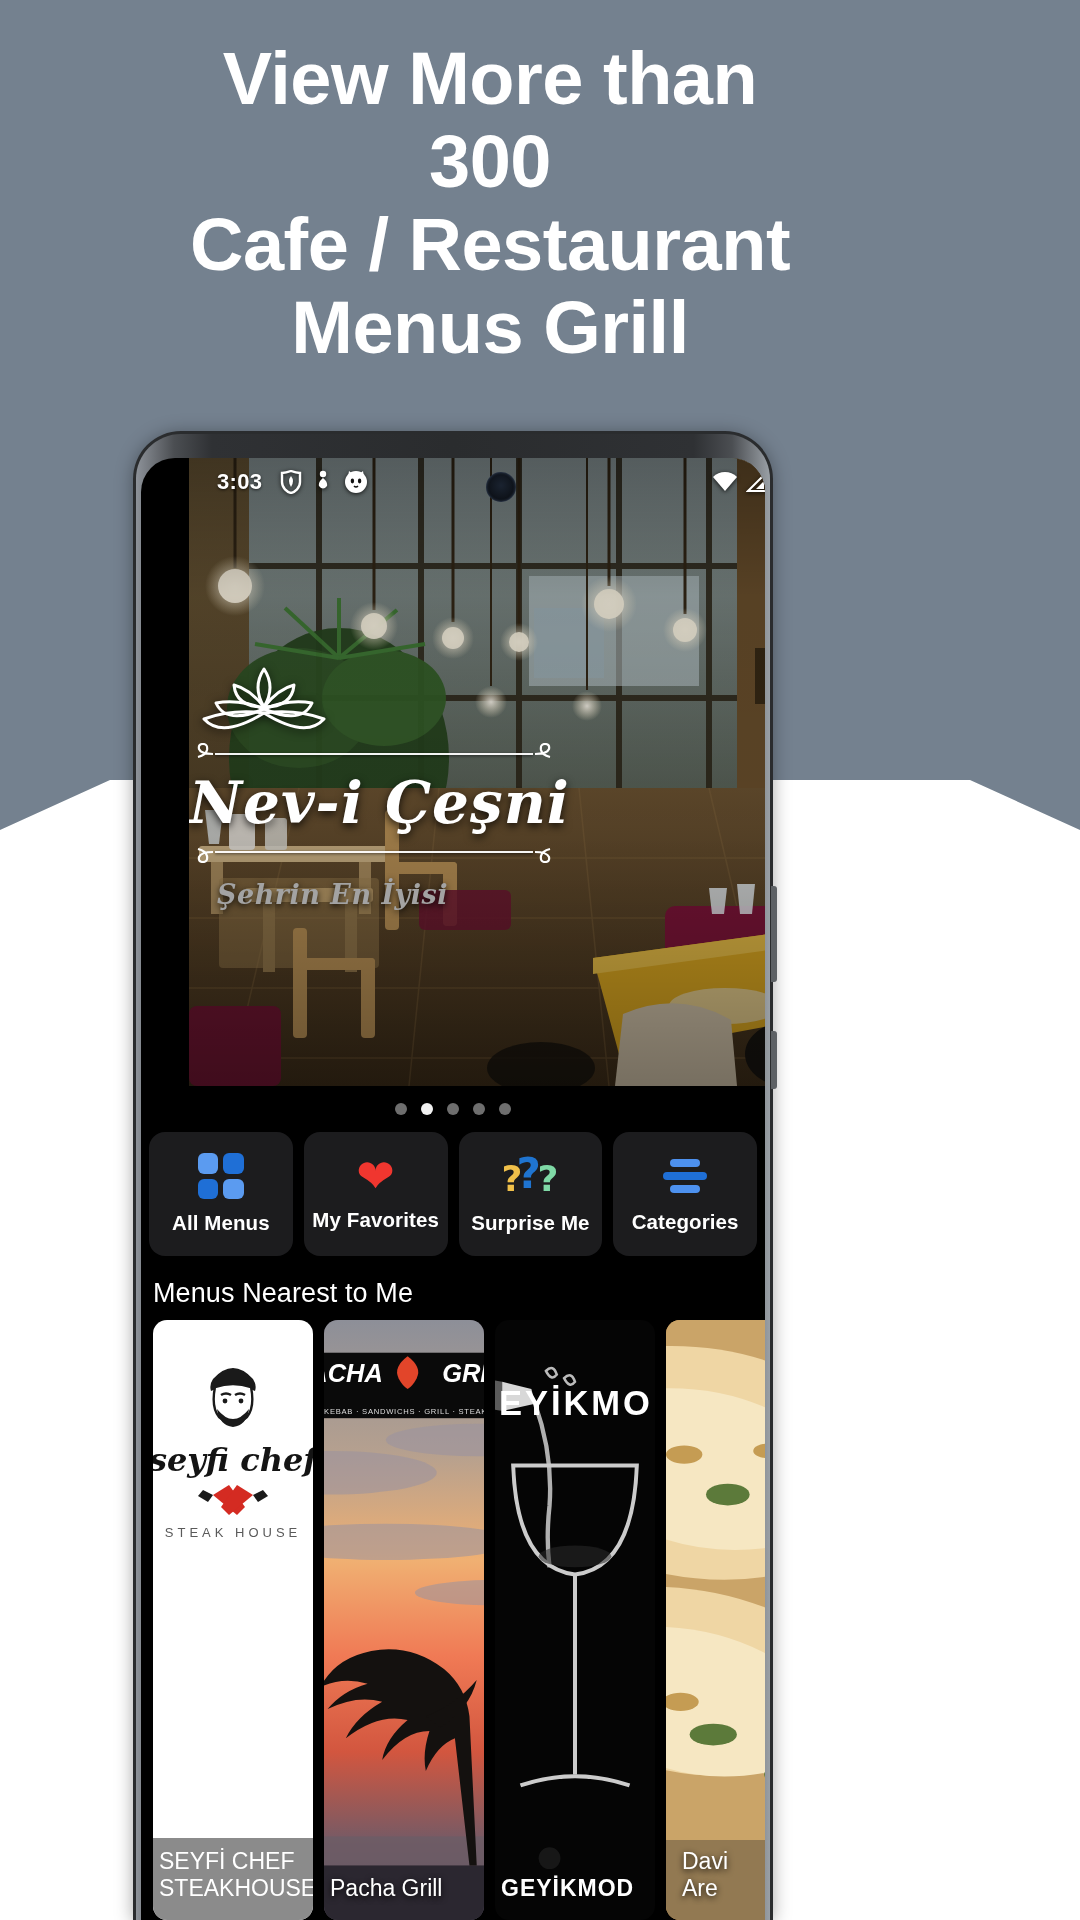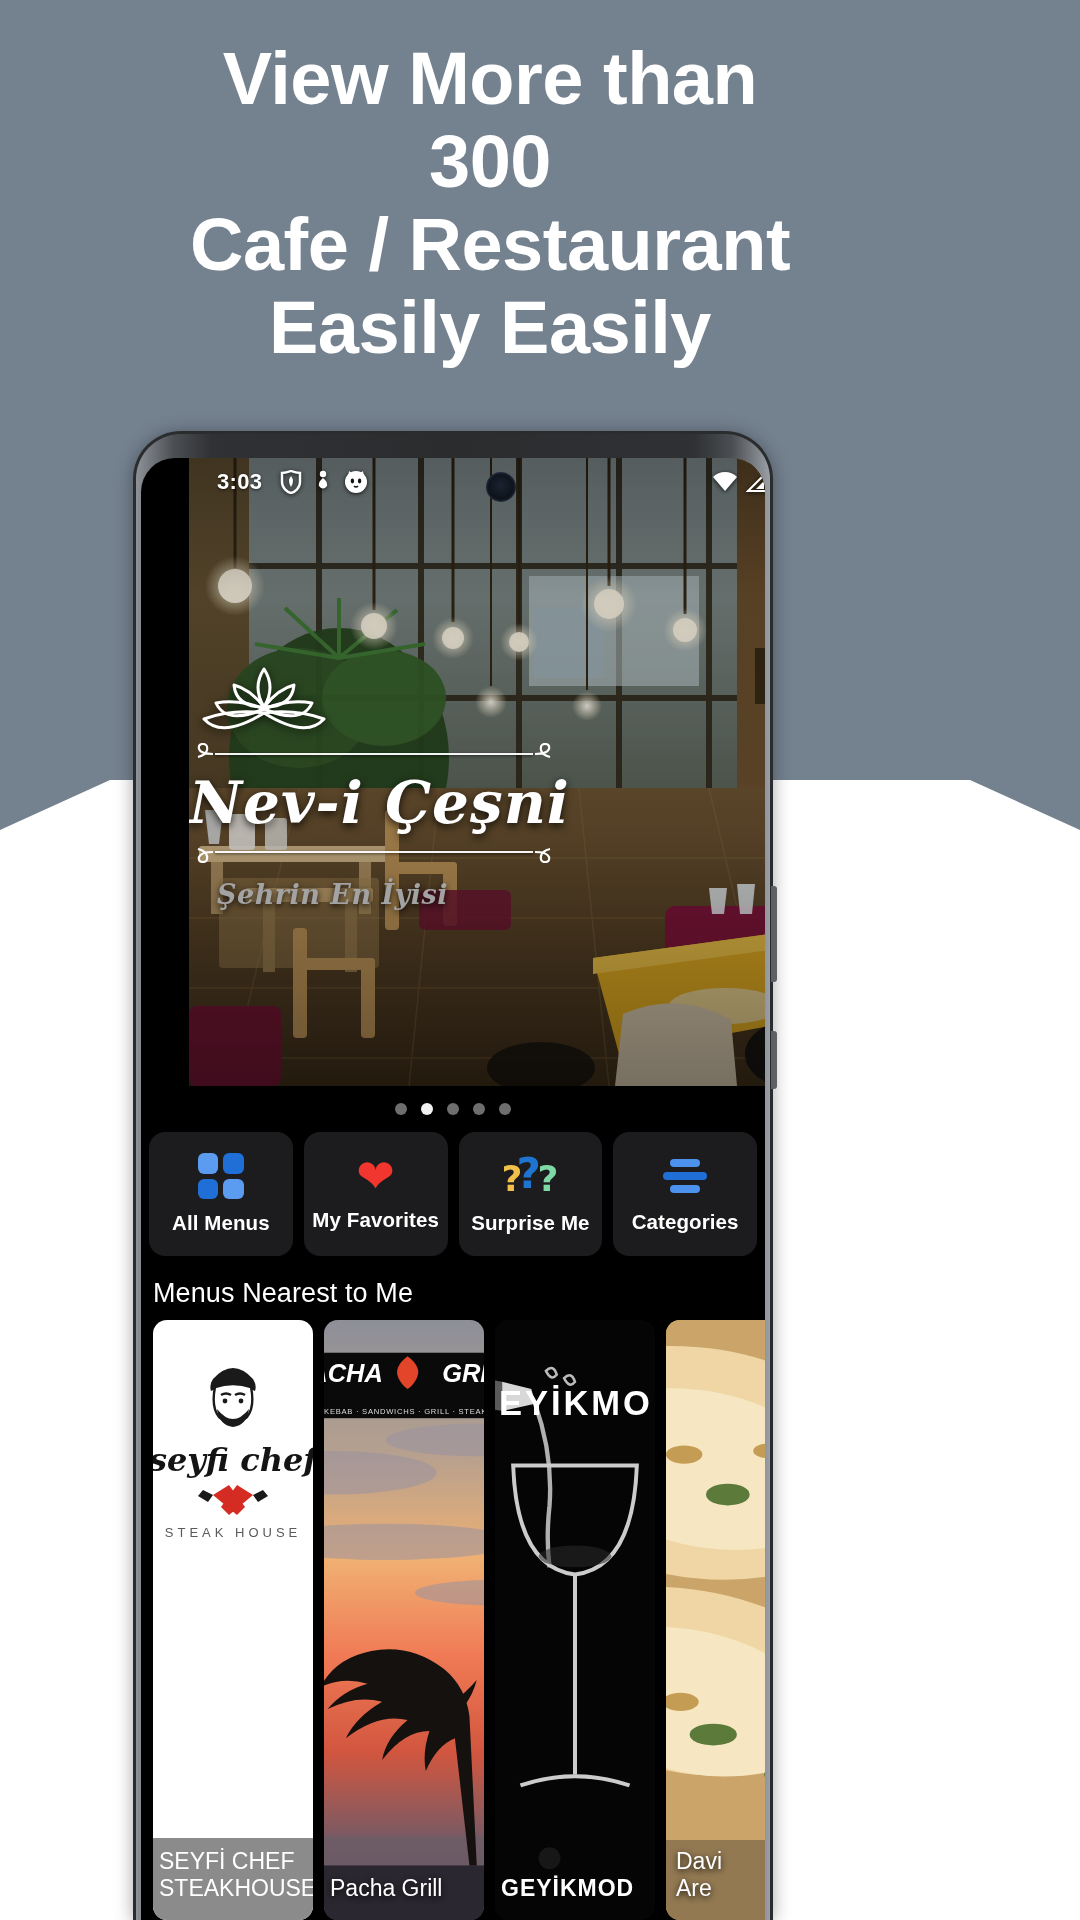--- a/index.html
+++ b/index.html
@@ -193,33 +193,33 @@
   .c-pacha{ background:#3c3440; }
   .c-pacha .card-cap{ background:transparent;
       text-shadow:0 2px 6px rgba(0,0,0,.9); }
 
   
   .c-geyik{ background:#040404; }
   .c-geyik .card-cap{ background:transparent; font-weight:700; letter-spacing:1px; }
 
   
   .c-davi{ background:#cf9b55; }
-  .c-davi .card-cap{ background:transparent; text-align:left; padding-left:10px;
+  .c-davi .card-cap{ background:transparent; text-align:left; padding-left:16px;
       text-shadow:0 2px 6px rgba(0,0,0,.9); }
 </style>
 </head>
 <body>
 
 <div class="promo-bg"></div>
 
 <div class="headline">
   <div>View More than</div>
   <div>300</div>
   <div>Cafe / Restaurant</div>
-  <div>Easily Easily</div>
+  <div>Menus Grill</div>
 </div>
 
 <div class="phone">
   <div class="phone-edge"></div>
   <div class="btn-vol"></div>
   <div class="btn-pwr"></div>
 
   <div class="phone-screen">
 
     <div class="hero">

